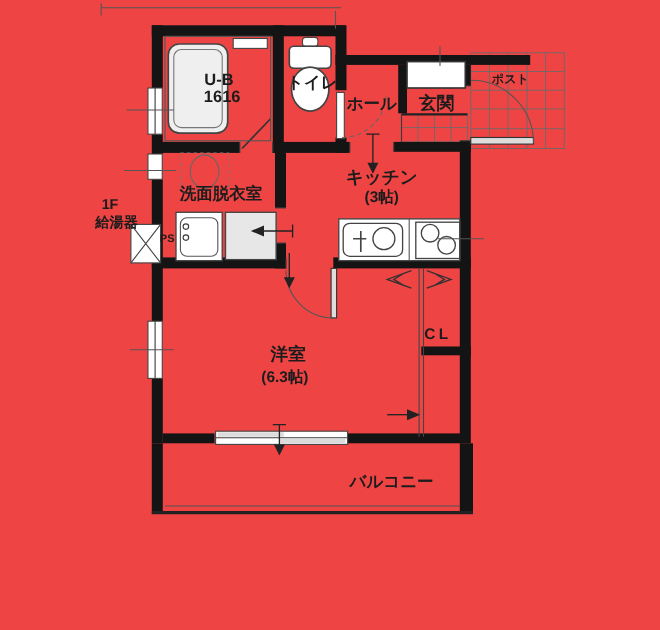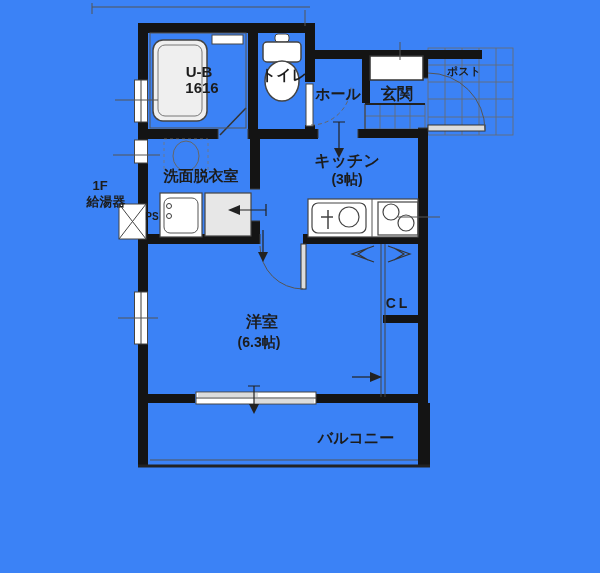--- a/index.html
+++ b/index.html
@@ -1,16 +1,16 @@
 <!DOCTYPE html>
 <html><head>
 <meta charset="utf-8">
 <style>
   html,body{margin:0;padding:0;background:#ffffff;}
-  #stage{position:relative;width:600px;height:573px;background:#3b82f6;overflow:hidden;}
+  #stage{position:relative;width:600px;height:573px;background:#ef4444;overflow:hidden;}
   svg{position:absolute;top:0;left:0;}
   text{font-family:"Liberation Sans","DejaVu Sans",sans-serif;font-weight:bold;fill:#1c1c1c;}
   .wall{fill:#141414;stroke:none;}
   .thin{stroke:#3a3a3a;stroke-width:1;fill:none;}
   .fx{stroke:#444;fill:#ffffff;}
   .grid{stroke:#6a6a6a;stroke-width:0.8;fill:none;}
   .arrow{stroke:#222;stroke-width:1.2;fill:none;}
   .arrowhead{fill:#222;stroke:none;}
 </style>
 </head>

